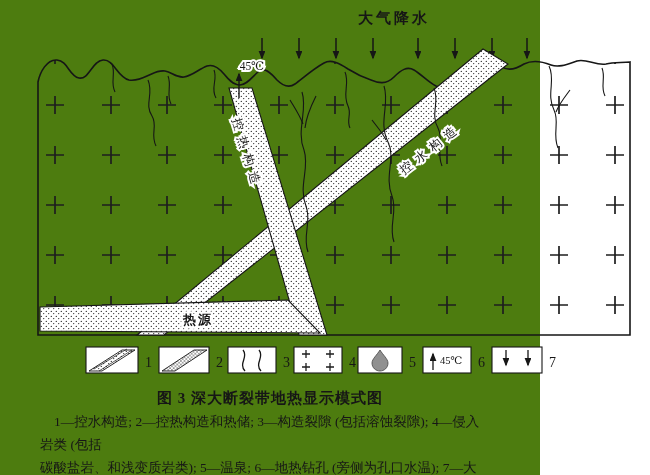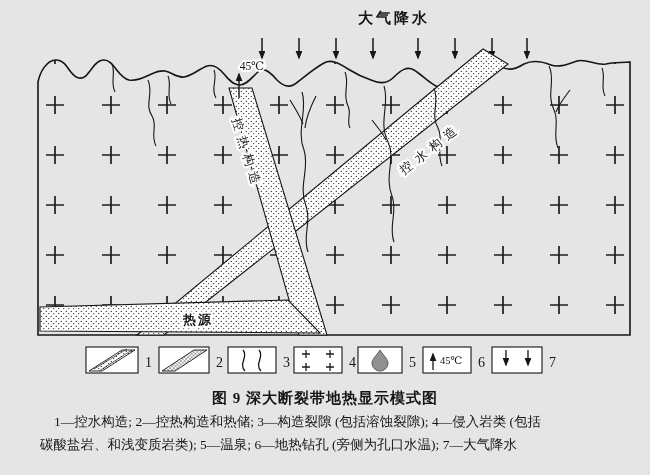--- a/index.html
+++ b/index.html
@@ -1,18 +1,18 @@
 <!DOCTYPE html>
 <html><head>
 <meta charset="utf-8">
 <style>
   html,body{margin:0;padding:0;background:#ffffff;}
   body{width:650px;height:475px;overflow:hidden;
        font-family:"Liberation Serif","DejaVu Serif",serif;color:#161616;}
-  .fig{width:650px;height:475px;position:relative;background:#e5e5e5;}
+  .fig{width:540px;height:475px;position:relative;background:#4d7c0f;}
   svg text{font-family:"Liberation Serif","DejaVu Serif",serif;fill:#161616;}
   .halo{paint-order:stroke;stroke:#ffffff;stroke-width:4px;}
   .caption{text-align:center;font-weight:bold;font-size:15px;margin-top:7px;letter-spacing:1px;}
   .desc{padding:3px 56px 0 40px;font-size:13.5px;line-height:1.7;}
   .desc .l1{text-indent:14px;}
 </style>
 </head>
 <body>
 
 <div class="fig">
@@ -136,20 +136,20 @@
     <g>
       <rect x="492" y="347" width="50" height="26" fill="#fff" stroke="#161616" stroke-width="1.1"></rect>
       <line x1="506" y1="350" x2="506" y2="365" stroke="#161616" stroke-width="1.3" marker-end="url(#ah)"></line>
       <line x1="528" y1="350" x2="528" y2="365" stroke="#161616" stroke-width="1.3" marker-end="url(#ah)"></line>
       <text x="549" y="367" font-size="14">7</text>
     </g>
 
   </g>
 </svg>
 
-<div class="caption">图 9  深大断裂带地热显示模式图</div>
+<div class="caption">图 3  深大断裂带地热显示模式图</div>
 
 <div class="desc">
   <div class="l1">1—控水构造; 2—控热构造和热储; 3—构造裂隙 (包括溶蚀裂隙); 4—侵入岩类 (包括</div>
   <div class="l2">碳酸盐岩、和浅变质岩类); 5—温泉; 6—地热钻孔 (旁侧为孔口水温); 7—大气降水</div>
 </div>
 
 </div>
 
 </body></html>

